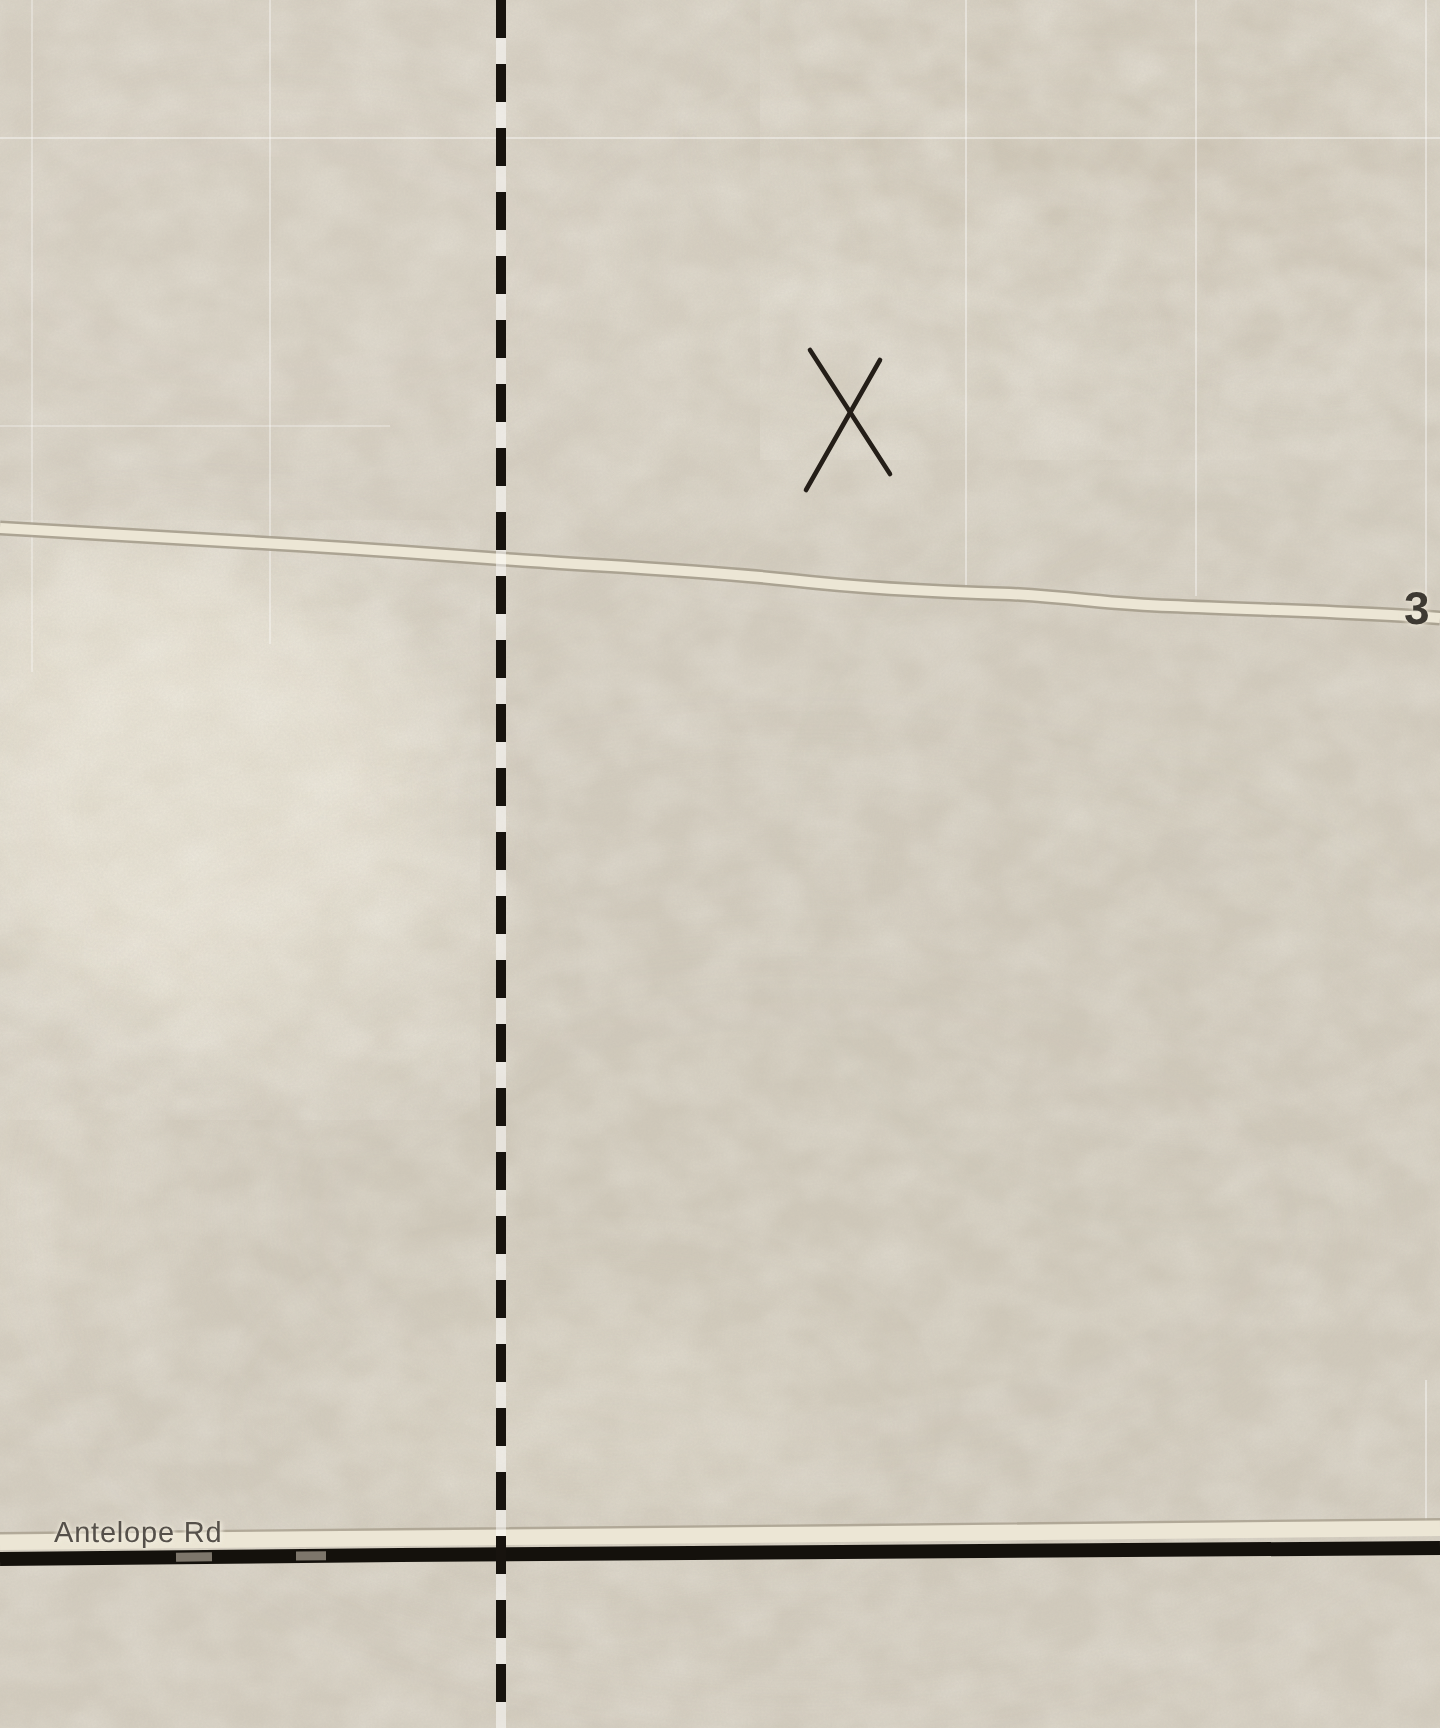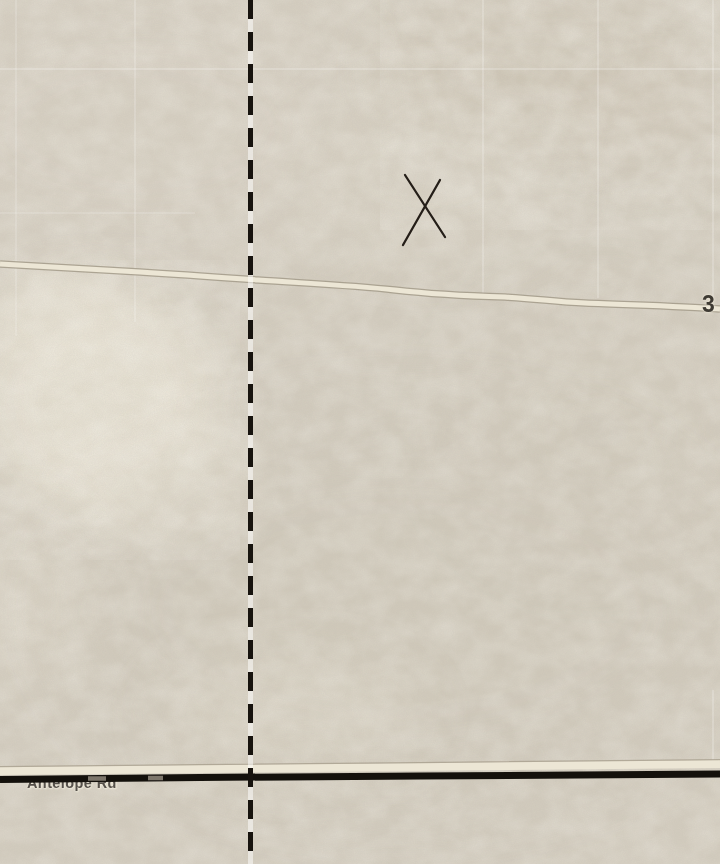--- a/index.html
+++ b/index.html
@@ -9,23 +9,23 @@
     overflow:hidden;
     background:var(--terrain-base,#d3ccbe);
     font-family:"Liberation Sans", sans-serif;
   }
   #map-canvas svg{position:absolute;left:0;top:0;display:block;}
   .layer-base{z-index:1;}
   .layer-over{z-index:3;}
   .road-name-label{
     position:absolute;
     z-index:2;
-    left:27px;top:775px;
+    left:27px;top:759px;
     font-size:14.5px;
-    font-weight:bold;
+    font-weight:normal;
     letter-spacing:.4px;
     color:var(--label-text,#55504a);
     text-shadow:0 0 2px rgba(242,237,222,.95),0 0 3px rgba(242,237,222,.8),1px 1px 2px rgba(242,237,222,.8);
     white-space:nowrap;
   }
   .route-number-label{
     position:absolute;
     z-index:4;
     left:702px;top:291px;
     font-size:23px;

